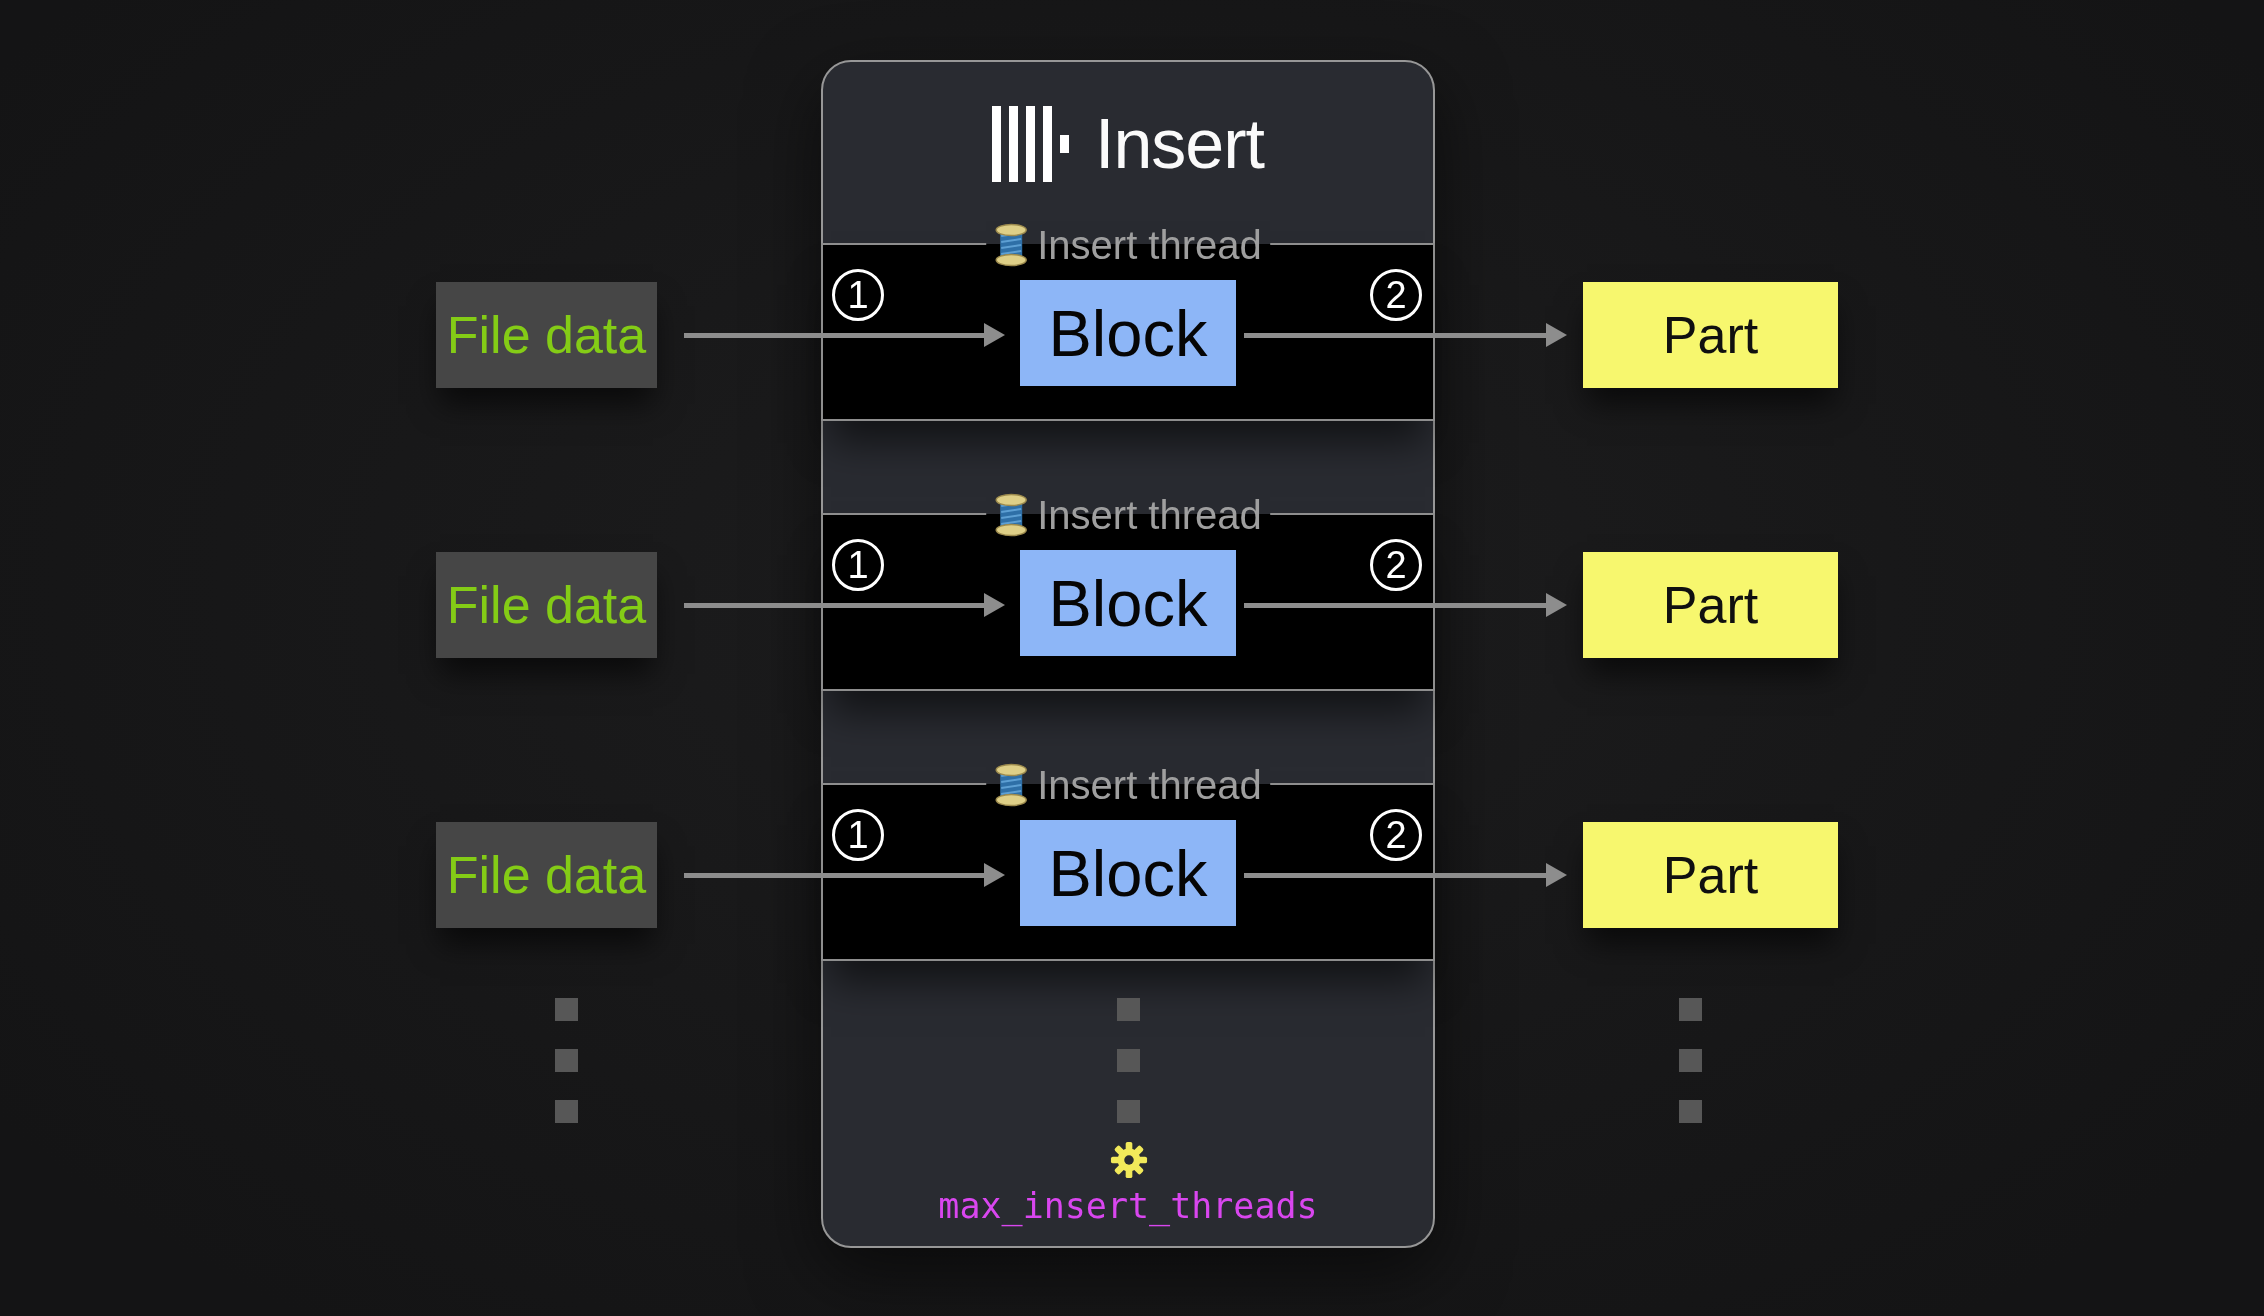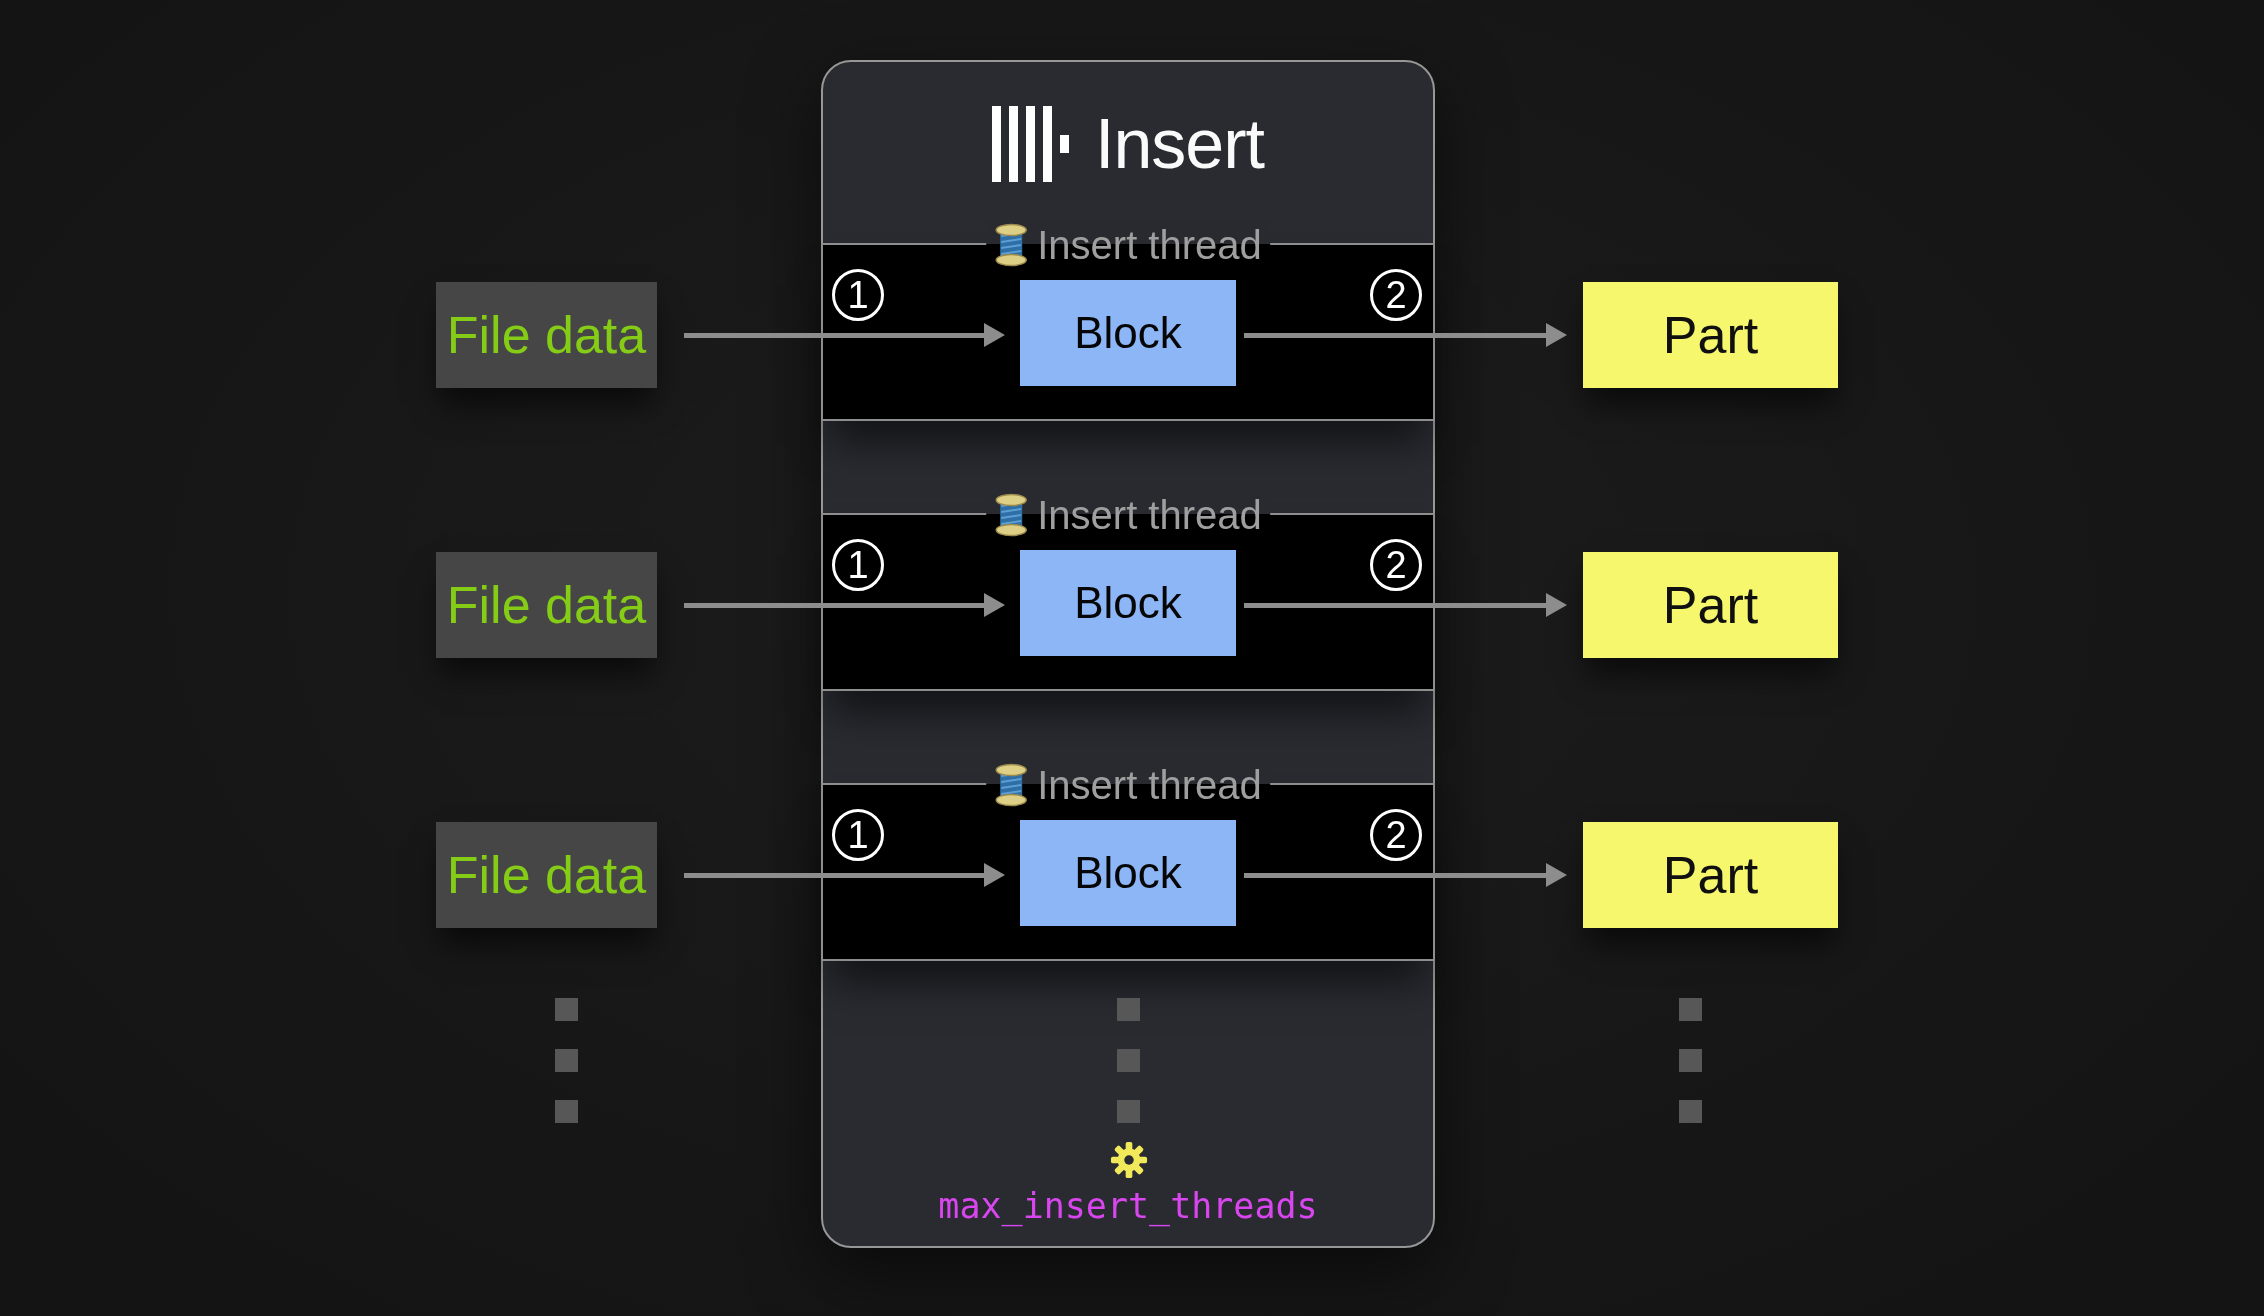--- a/index.html
+++ b/index.html
@@ -39,21 +39,21 @@
     position:absolute;width:52px;height:52px;box-sizing:border-box;
     border:3px solid #fff;border-radius:50%;color:#fff;
     display:flex;align-items:center;justify-content:center;
     font-size:38px;line-height:1;z-index:4;
   }
   .step-in{left:9px;top:24px;}
   .step-out{right:11px;top:24px;}
   .block-box{
     position:absolute;left:50%;top:35px;transform:translateX(-50%);
     width:216px;height:106px;background:#8db6f7;color:#060606;
-    display:flex;align-items:center;justify-content:center;font-size:44px;z-index:4;
+    display:flex;align-items:center;justify-content:center;font-size:65px;z-index:4;
   }
 
   
   .io-box{
     position:absolute;width:221px;height:106px;
     display:flex;align-items:center;justify-content:center;font-size:52px;
     box-shadow:0 20px 28px -4px rgba(0,0,0,.6);
   }
   .file-box{left:436px;background:#464646;color:#84cc16;}
   .part-box{left:1583px;width:255px;background:#f7f76e;color:#101010;}

